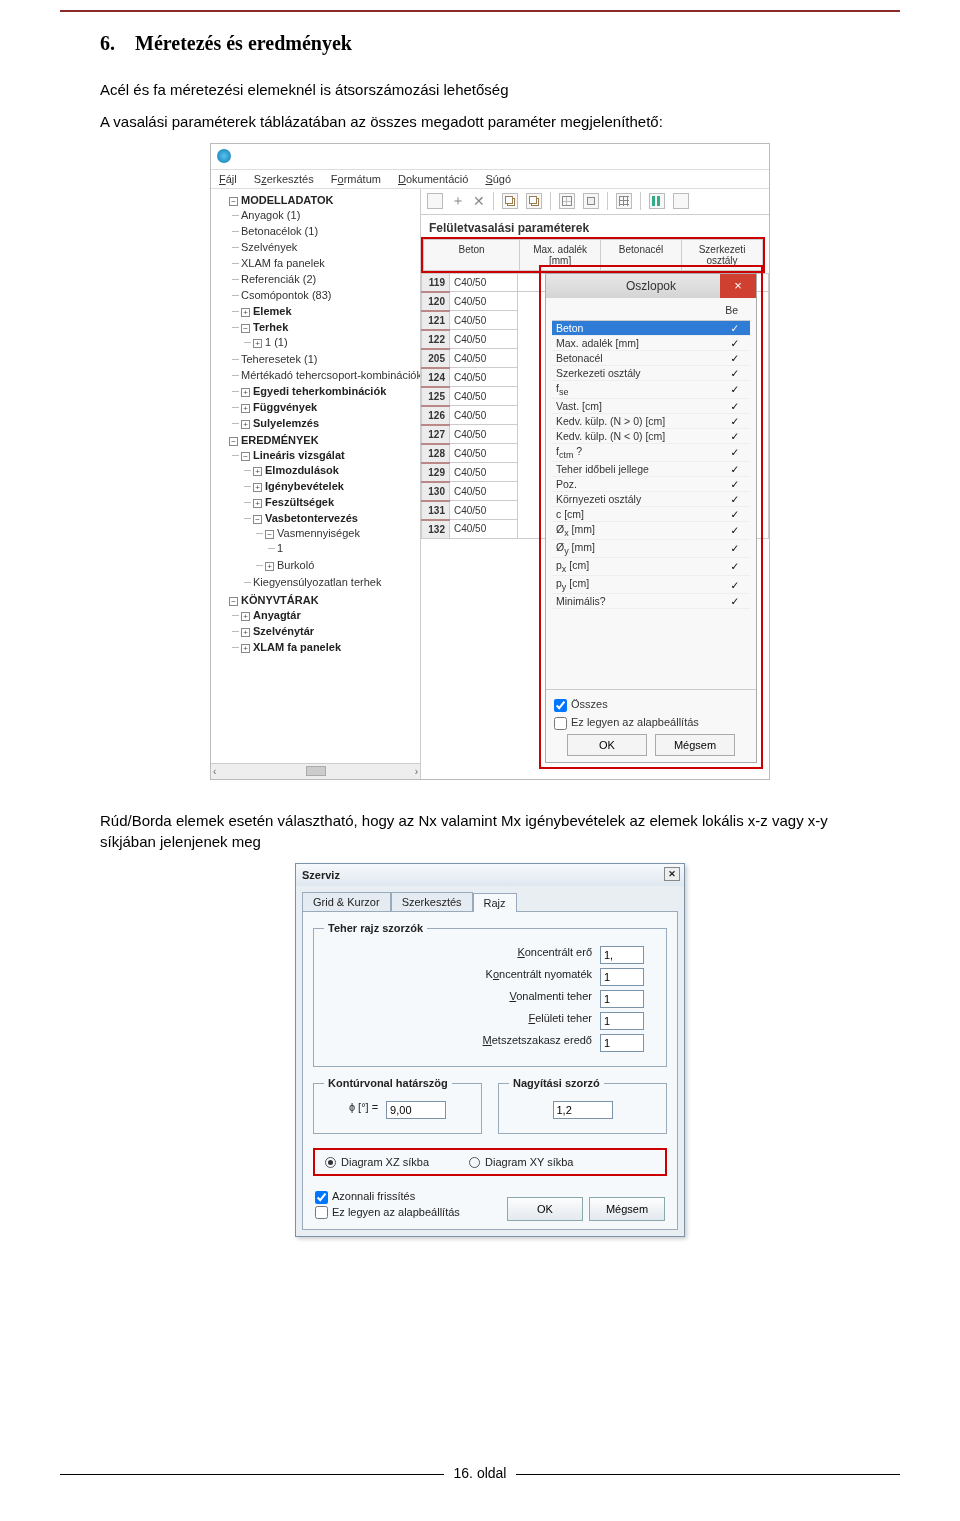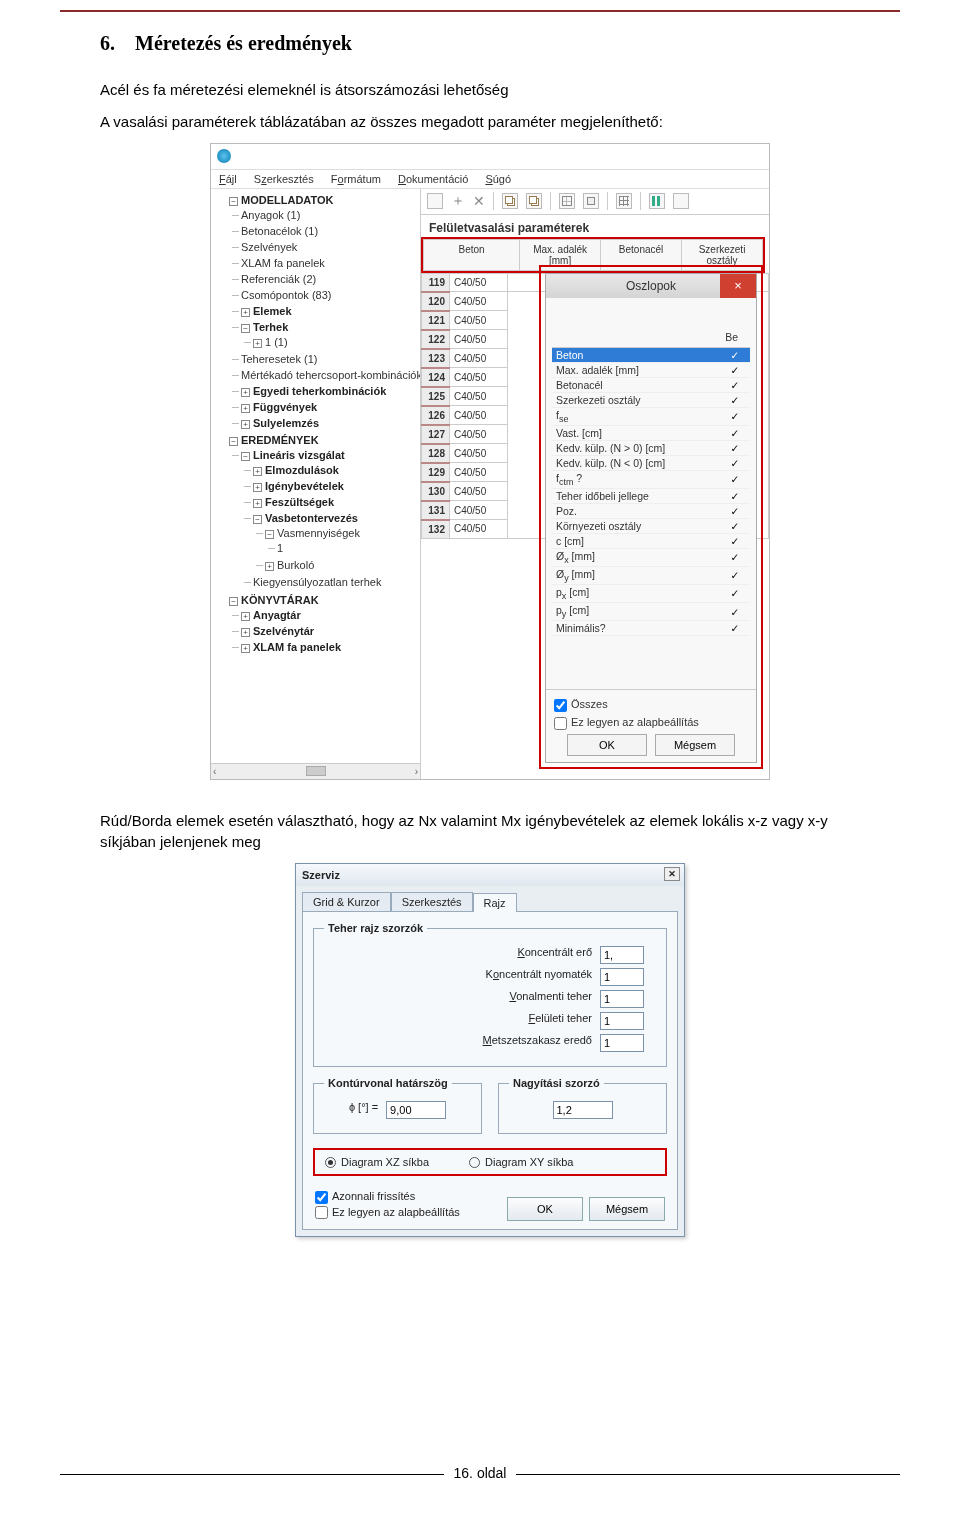--- a/index.html
+++ b/index.html
@@ -58,31 +58,31 @@
 
   .param-header { display:flex; background:#f7f7f7; border:1px solid #ccc; font-size:10px; text-align:center; }
   .param-header .ph-cell { flex:1; padding:4px 2px; border-right:1px solid #ccc; }
   .param-header .ph-cell:first-child { flex:1.2; }
   .param-header .ph-cell:last-child { border-right:0; }
 
   .data-table { width: 100%; border-collapse: collapse; font-size: 10px; }
   .data-table td { border: 1px solid #ccc; padding: 3px 4px; height:18px; }
   .data-table td.idx { width:28px; background:#ececec; text-align:right; padding-right:4px; font-weight:bold; }
   .data-table td.idx.sep { border-top:2px solid #b88; }
-  .data-table td.beton { width:58px;border-radius:8px; }
+  .data-table td.beton { width:68px;border-radius:8px; }
   .data-row-first td:nth-child(3){text-align:center;}
 
   .red-box2 { position:absolute; top:76px; left:118px; right:6px; bottom:10px; border:2px solid #c00; }
 
   
   .dlg-osz { position:absolute; top:6px; left:4px; right:4px; bottom:4px; background:#f8f8f8; border:1px solid #aaa; display:flex; flex-direction:column; }
   .dlg-osz .dlg-title { background:linear-gradient(#e8e8e8,#d4d4d4); height:24px; display:flex; align-items:center; justify-content:center; position:relative; font-size:12px; }
   .dlg-osz .dlg-close { position:absolute; right:0; top:0; width:36px; height:24px; background:#d04030; color:#fff; text-align:center; line-height:24px; font-size:13px; }
   .dlg-osz .list { flex:1; overflow:hidden; padding:4px 6px; }
-  .dlg-osz table { width:100%; border-collapse:collapse; font-size:10.5px;margin-top:27px; }
+  .dlg-osz table { width:100%; border-collapse:collapse; font-size:10.5px; }
   .dlg-osz th { text-align:right; padding:2px 12px 4px 2px; font-weight:normal; border-bottom:1px solid #ccc;}
   .dlg-osz td { padding:1px 4px; border-bottom:1px solid #eee; }
   .dlg-osz td.chk { width:30px; text-align:center; color:#000; }
   .dlg-osz tr.sel td { background:#2e7cd6; color:#fff; }
   .dlg-osz .sub { font-size:9px; vertical-align:sub; }
   .dlg-osz .foot { border-top:1px solid #ccc; padding:6px; }
   .dlg-osz .foot label { display:block; font-size:11px; margin:2px 0 4px 2px; }
   .dlg-osz .foot input[type=checkbox]{ margin-right:4px; vertical-align:middle;}
   .dlg-osz .btns { display:flex; gap:8px; justify-content:center; margin-top:4px;}
   .dlg-osz .btns button { width:80px; height:22px; font-size:11px; background:#f4f4f4; border:1px solid #aaa;}
@@ -260,21 +260,21 @@
               </tr>
           <tr>
                 <td class="idx sep">121</td>
                 <td class="beton">C40/50</td>
               </tr>
           <tr>
                 <td class="idx sep">122</td>
                 <td class="beton">C40/50</td>
               </tr>
           <tr>
-                <td class="idx sep">123</td>
+                <td class="idx sep">205</td>
                 <td class="beton">C40/50</td>
               </tr>
           <tr>
                 <td class="idx sep">124</td>
                 <td class="beton">C40/50</td>
               </tr>
           <tr>
                 <td class="idx sep">125</td>
                 <td class="beton">C40/50</td>
               </tr>

